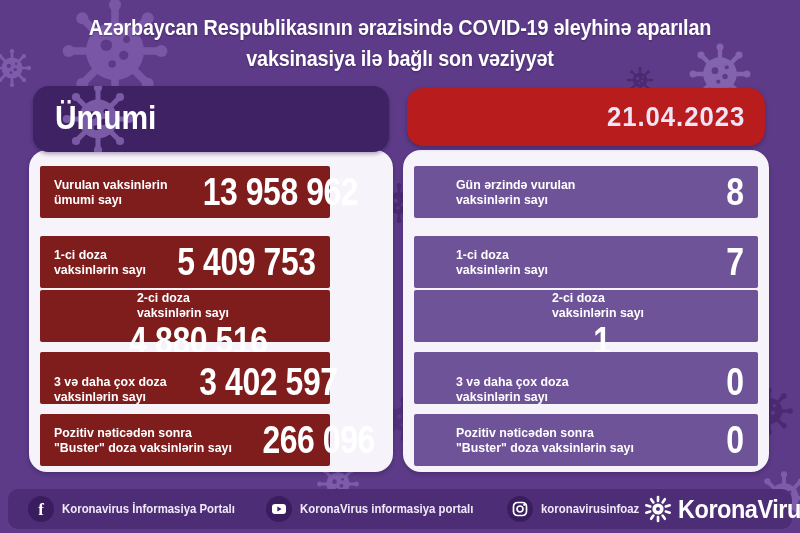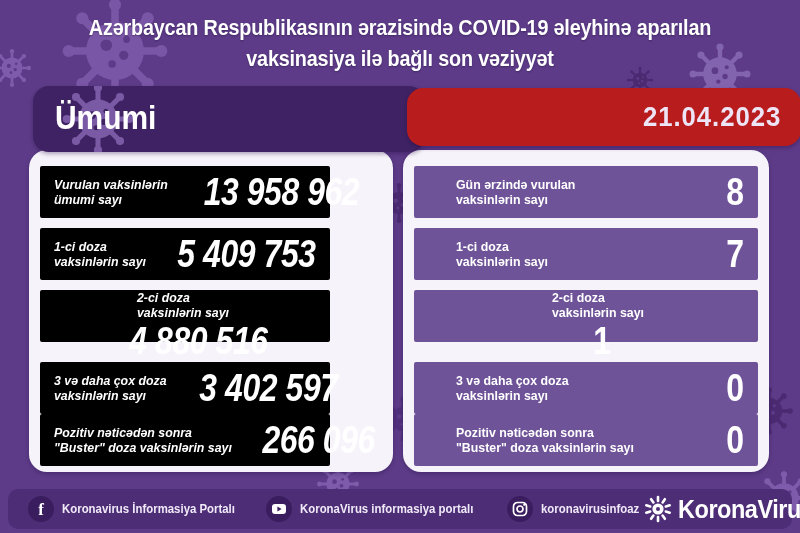--- a/index.html
+++ b/index.html
@@ -19,21 +19,20 @@
     text-align: center; color: #ffffff; font-weight: bold; font-size: 22px; line-height: 31px;
     transform: scaleX(0.9); transform-origin: center top;
     text-shadow: 0 1px 2px rgba(20,5,40,.35);
     letter-spacing: -0.2px;
   }
 
   
   .card-header {
     position: absolute; z-index: 3; border-radius: 16px; overflow: hidden;
     box-shadow: 0 2px 4px rgba(30,10,60,.35);
-    padding-left: 36px;
   }
   .left-header { left: 33px; top: 86px; width: 356px; height: 66px; background: #3f2263; }
   .right-header { left: 407px; top: 88px; width: 358px; height: 58px; background: #b91c1c; }
   .card-body {
     position: absolute; z-index: 2; background: #f7f3fa; border-radius: 18px;
     box-shadow: 0 2px 4px rgba(30,10,60,.3);
   }
   .left-body { left: 29px; top: 150px; width: 364px; height: 322px; }
   .right-body { left: 403px; top: 150px; width: 366px; height: 322px; }
 
@@ -46,24 +45,24 @@
     position: absolute; right: 20px; top: 13px; color: #ede4f6; font-weight: bold; font-size: 28px;
     letter-spacing: 1px; transform: scaleX(0.92); transform-origin: right center;
   }
 
   
   .stat-row {
     position: absolute; height: 52px; border-radius: 2px;
     display: flex; align-items: center; justify-content: space-between;
     padding: 0 14px; box-sizing: border-box;
   }
-  .left-row  { left: 11px; width: 290px; background: #000000; font-style: italic; }
+  .left-row  { left: 11px; width: 290px; background: #7f1d1d; }
   .right-row { left: 11px; width: 344px; background: #6f5399; padding-left: 42px; }
-  .row-0 { top: 16px; }  .row-1 { top: 78px; }  .row-2 { top: 140px; flex-direction: column; }
-  .row-3 { top: 212px; } .row-4 { top: 264px; }
+  .row-0 { top: 16px; }  .row-1 { top: 86px; }  .row-2 { top: 140px; flex-direction: column; }
+  .row-3 { top: 202px; align-items: flex-end; } .row-4 { top: 264px; }
   .stat-label {
     color: #ffffff; font-weight: bold; font-size: 13px; line-height: 15px;
     transform: scaleX(0.95); transform-origin: left center; white-space: nowrap;
   }
   .stat-label .l2 { display: block; }
   .stat-value {
     color: #ffffff; font-weight: bold; font-size: 38px; white-space: nowrap;
     transform: scaleX(0.84); transform-origin: right center; letter-spacing: -0.5px;
   }
 

